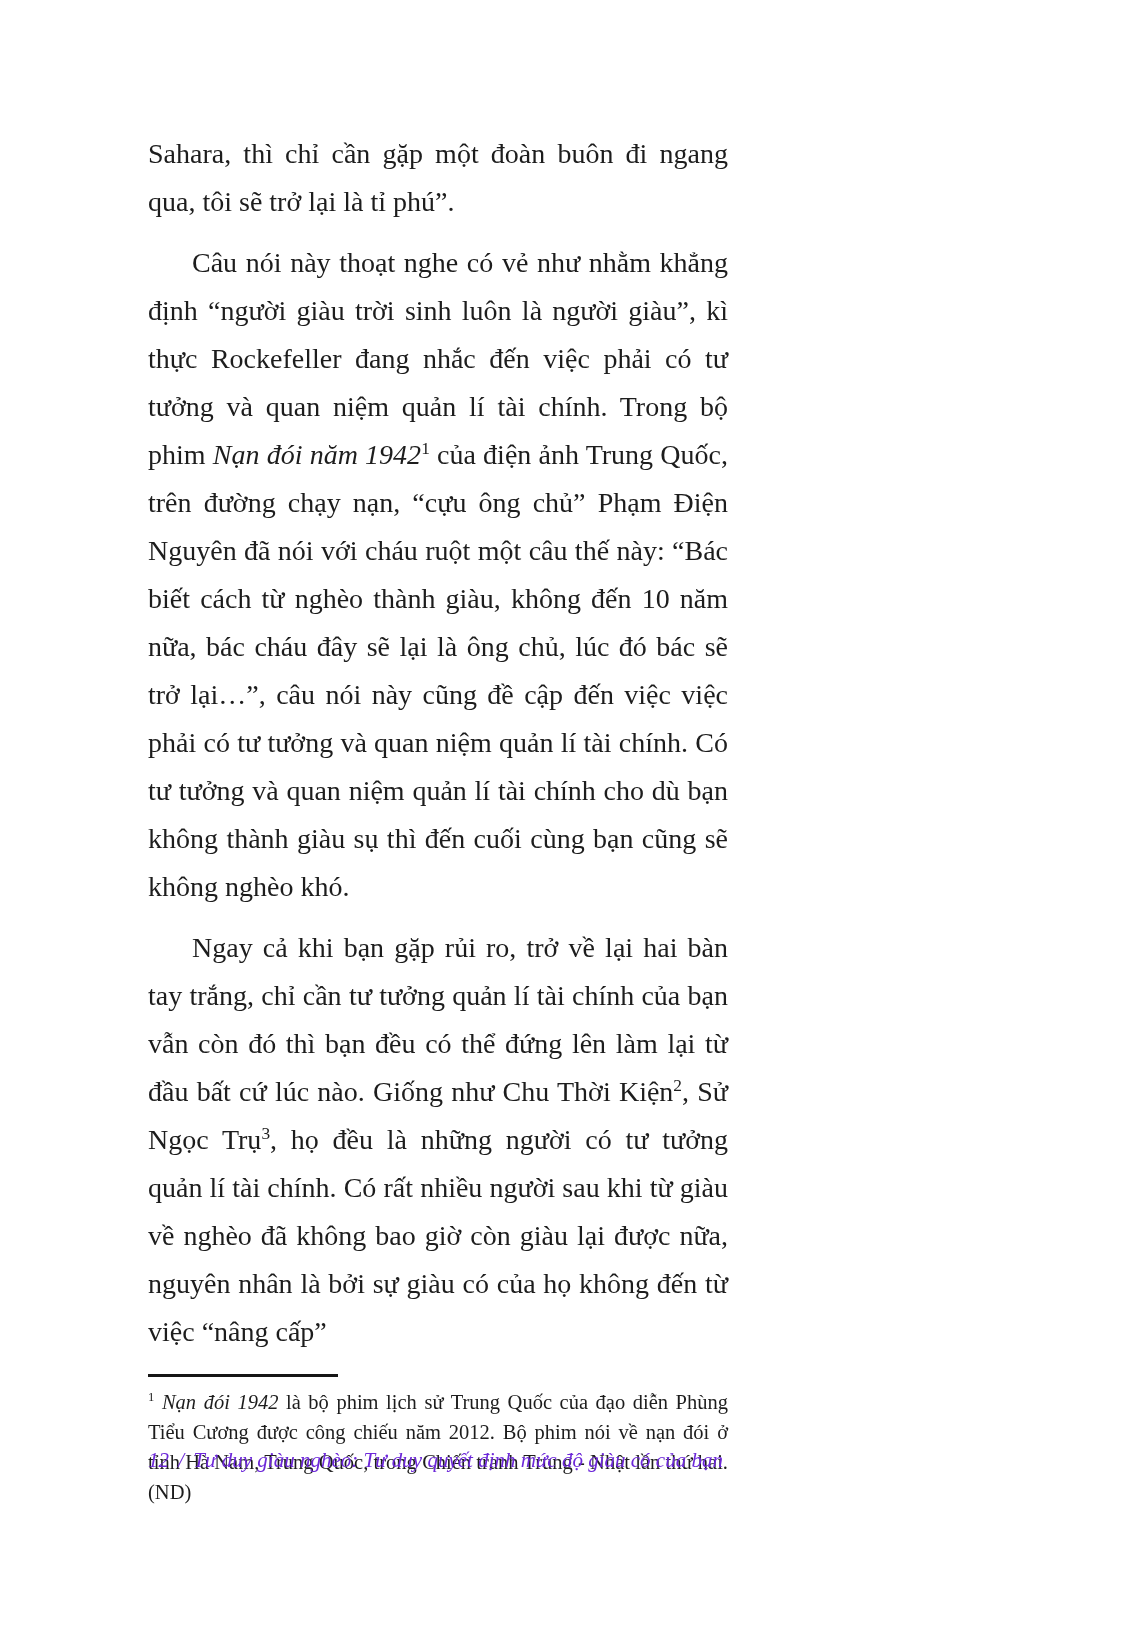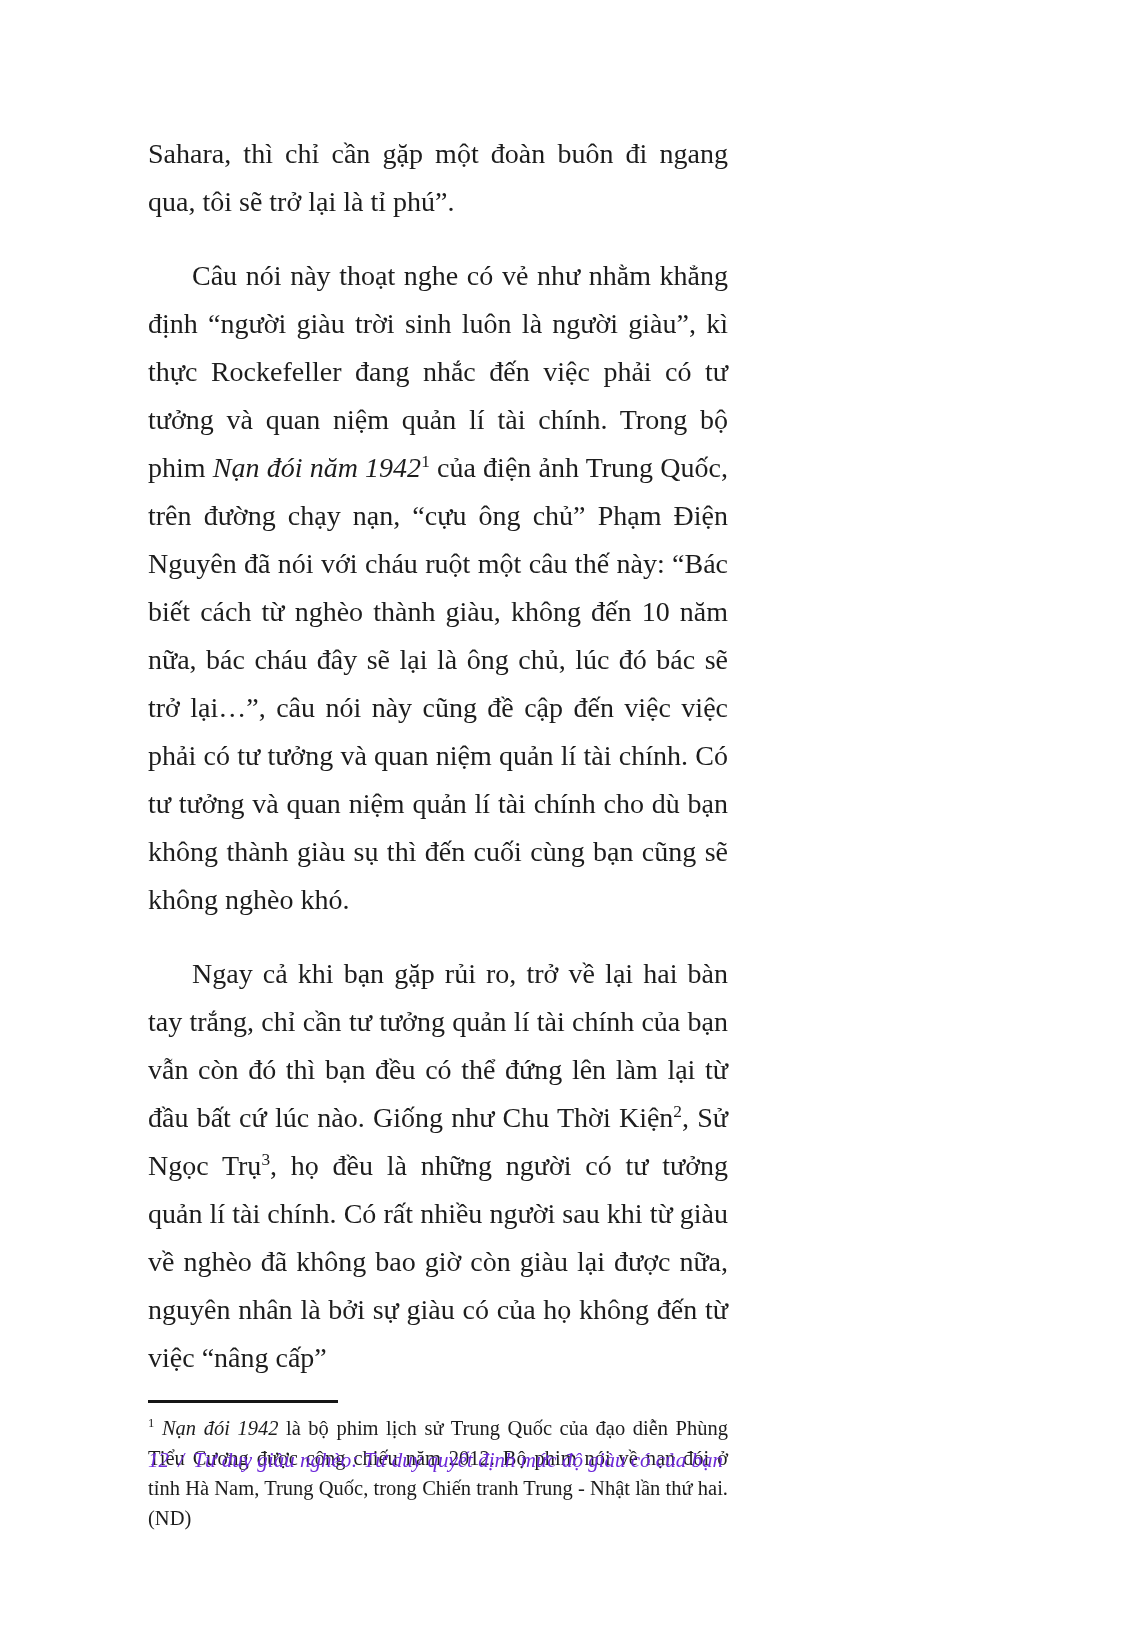--- a/index.html
+++ b/index.html
@@ -15,21 +15,21 @@
     background: #ffffff;
     padding: 130px 186px 0 148px;
     overflow: hidden;
   }
   .para {
     font-size: 28px;
     line-height: 48px;
     text-align: justify;
     margin-bottom: 13px;
   }
-  .para.indent { text-indent: 44px; margin-top: 26px; }
+  .para.indent { text-indent: 44px; }
   sup {
     font-size: 0.62em;
     vertical-align: super;
     line-height: 0;
   }
   i { font-style: italic; }
   .footnote-block { margin-top: 18px; }
   .footnote-rule {
     border: none;
     border-top: 3px solid #161616;

